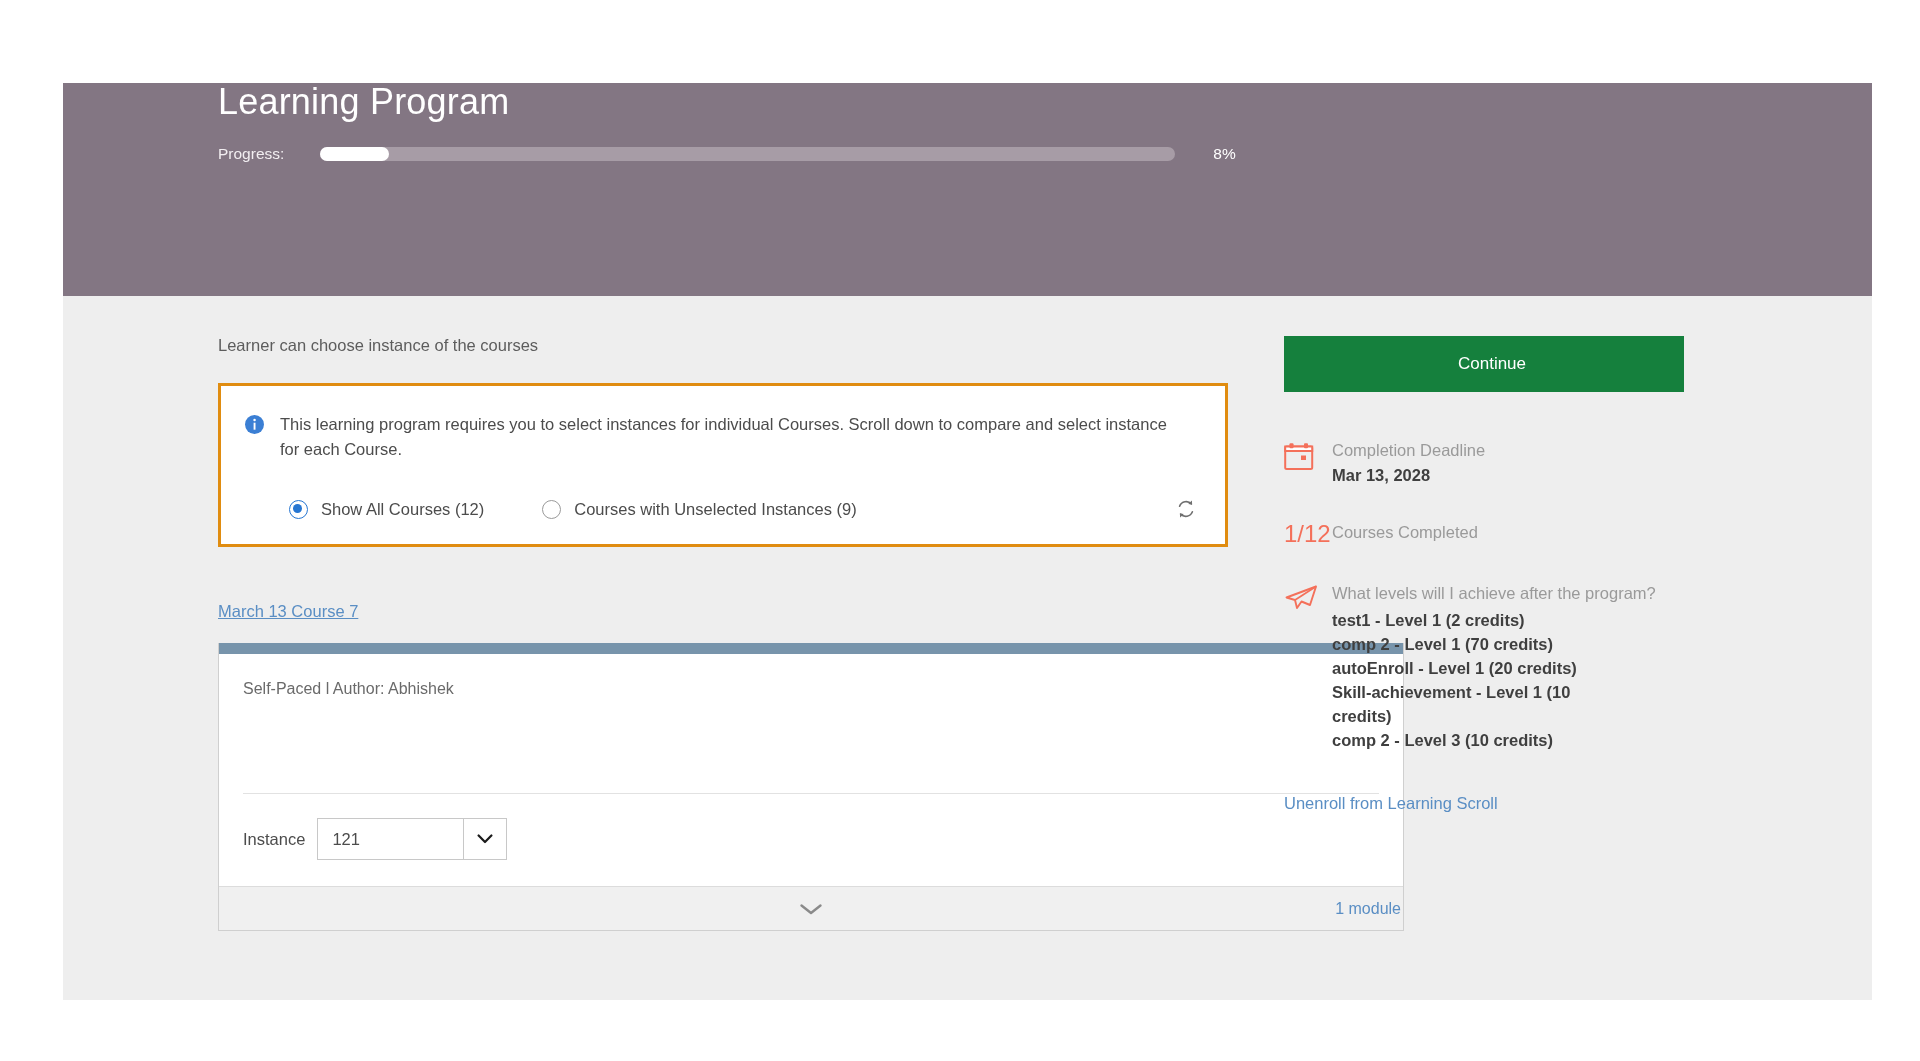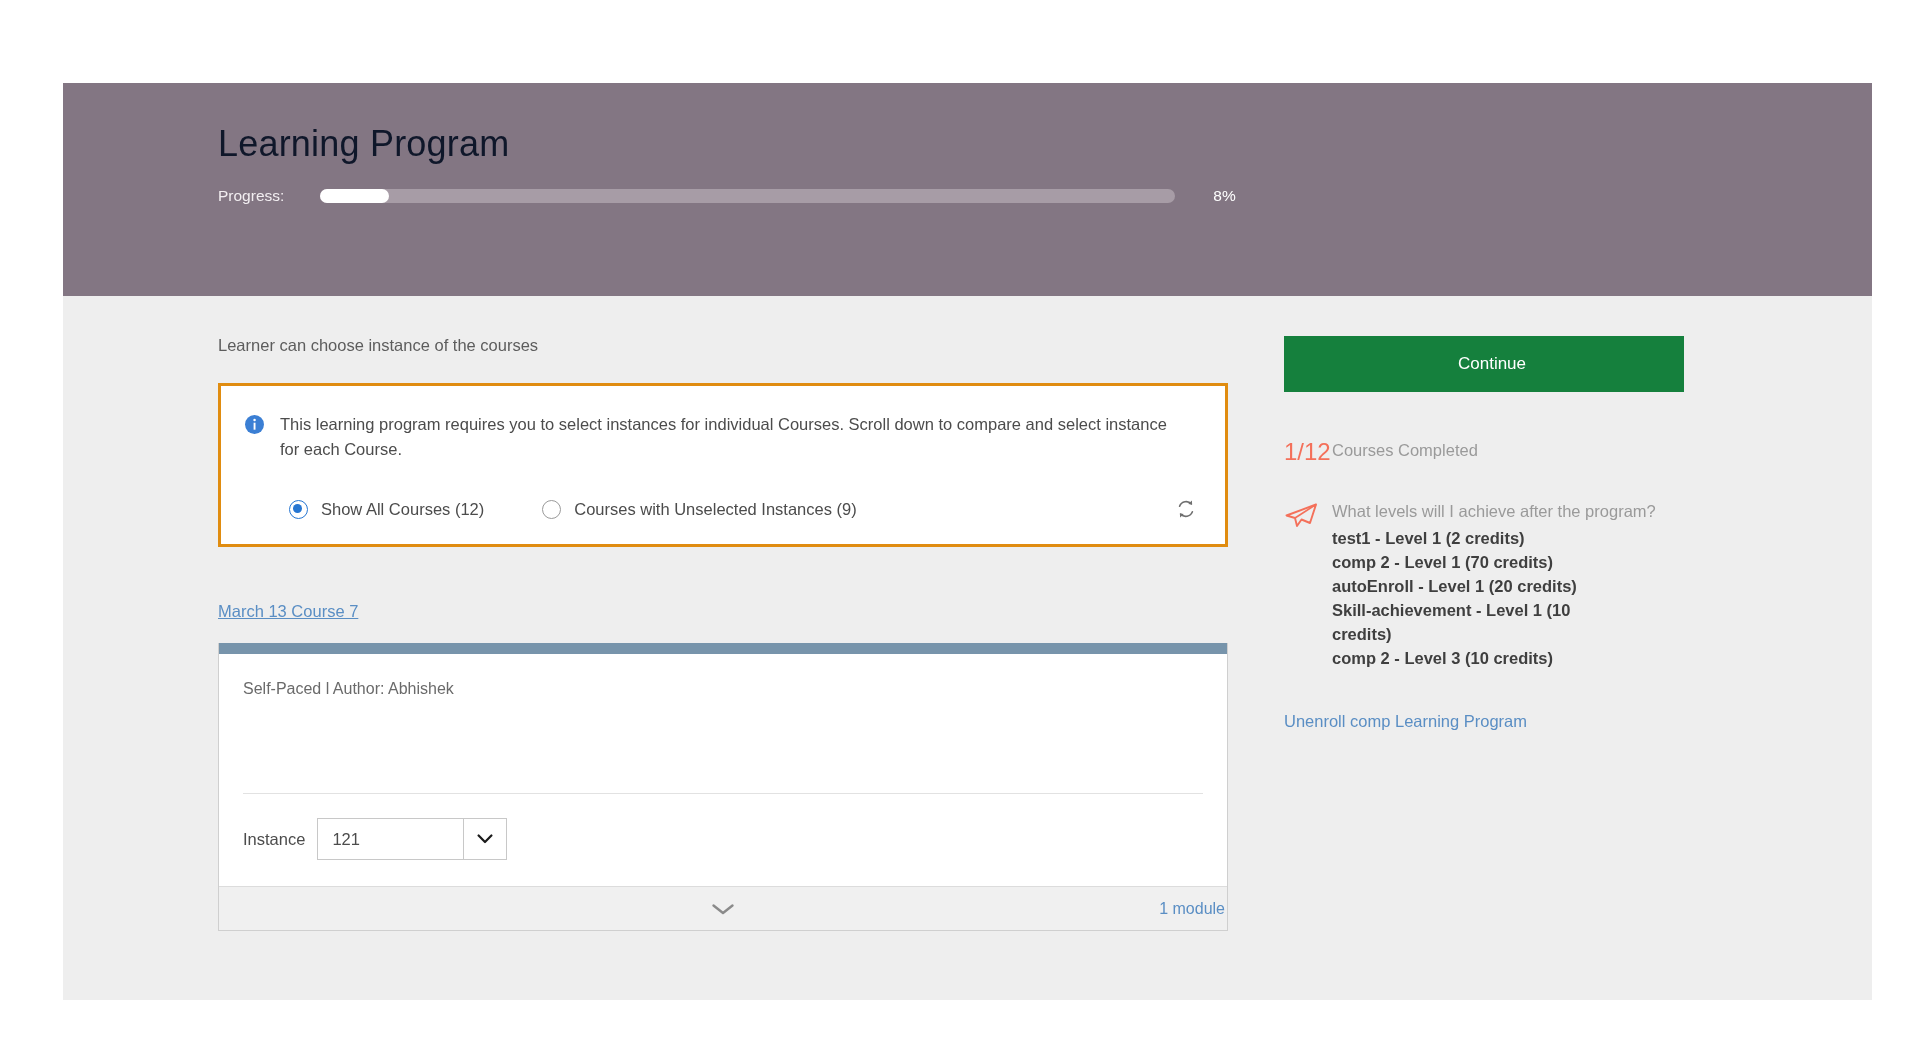--- a/index.html
+++ b/index.html
@@ -30,25 +30,24 @@
     width: 1050px;
   }
   .breadcrumb {
     margin-top: 29px;
     font-size: 16.5px;
     letter-spacing: .6px;
     color: #f0ecef;
     font-weight: 400;
   }
   .program-title {
-    margin-top: 42px;
     font-size: 36px;
     font-weight: 400;
     letter-spacing: .2px;
-    color: #0f172a;
+    color: #ffffff;
     line-height: 1.05;
   }
   .progress-row {
     margin-top: 24px;
     display: flex;
     align-items: center;
     gap: 20px;
   }
   .progress-label {
     font-size: 15.5px;
@@ -151,21 +150,21 @@
   
   .course-section { margin-top: 55px; }
   .course-title {
     font-size: 16.5px;
     color: #5a8ec4;
     margin-bottom: 22px;
     cursor: pointer;
     text-decoration: underline;
   }
   .course-card {
-    width: 1010px;
+    width: 1186px;
     background: #ffffff;
     border: 1px solid #cfcfcf;
     border-top: none;
     overflow: hidden;
   }
   .card-topbar { height: 11px; background: #7794ab; }
   .card-body { padding: 26px 24px 0 24px; height: 140px; position: relative; }
   .card-meta { font-size: 16px; color: #6a6a6a; }
   .card-divider {
     position: absolute;
@@ -358,20 +357,35 @@
           </div>
         </div>
       </div>
 
     </div>
 
     <div class="sidebar">
 
       <button class="continue-btn">Continue</button>
 
+      <div class="side-item">
+        <span class="side-icon">
+          <svg width="30" height="29" viewBox="0 0 30 29">
+            <rect x="1.2" y="4.5" width="27" height="22.5" rx="1.5" fill="none" stroke="#f4705a" stroke-width="2"></rect>
+            <rect x="1.2" y="4.5" width="27" height="4.5" fill="#ffffff" stroke="#f4705a" stroke-width="2"></rect>
+            <rect x="5.5" y="1.2" width="4" height="5" rx="1" fill="#f4705a"></rect>
+            <rect x="20" y="1.2" width="4" height="5" rx="1" fill="#f4705a"></rect>
+            <rect x="17" y="13.5" width="5" height="4.5" fill="#f4705a"></rect>
+          </svg>
+        </span>
+        <div class="side-text">
+          <div class="side-caption">Completion Deadline</div>
+          <div class="side-value">Mar 13, 2028</div>
+        </div>
+      </div>
 
       <div class="side-item">
         <span class="count-big">1/12</span>
         <div class="side-text">
           <div class="side-caption">Courses Completed</div>
         </div>
       </div>
 
       <div class="side-item">
         <span class="side-icon">
@@ -385,18 +399,18 @@
           <div class="levels-list" id="levels-list">
               <div>test1 - Level 1 (2 credits)</div>
               <div>comp 2 - Level 1 (70 credits)</div>
               <div>autoEnroll - Level 1 (20 credits)</div>
               <div>Skill-achievement - Level 1 (10 credits)</div>
               <div>comp 2 - Level 3 (10 credits)</div>
             </div>
         </div>
       </div>
 
-      <span class="unenroll-link">Unenroll comp Learning Program</span>
+      <span class="unenroll-link">Unenroll from Learning Scroll</span>
 
     </div>
 
   </div>
 </div>
 
 </body></html>

